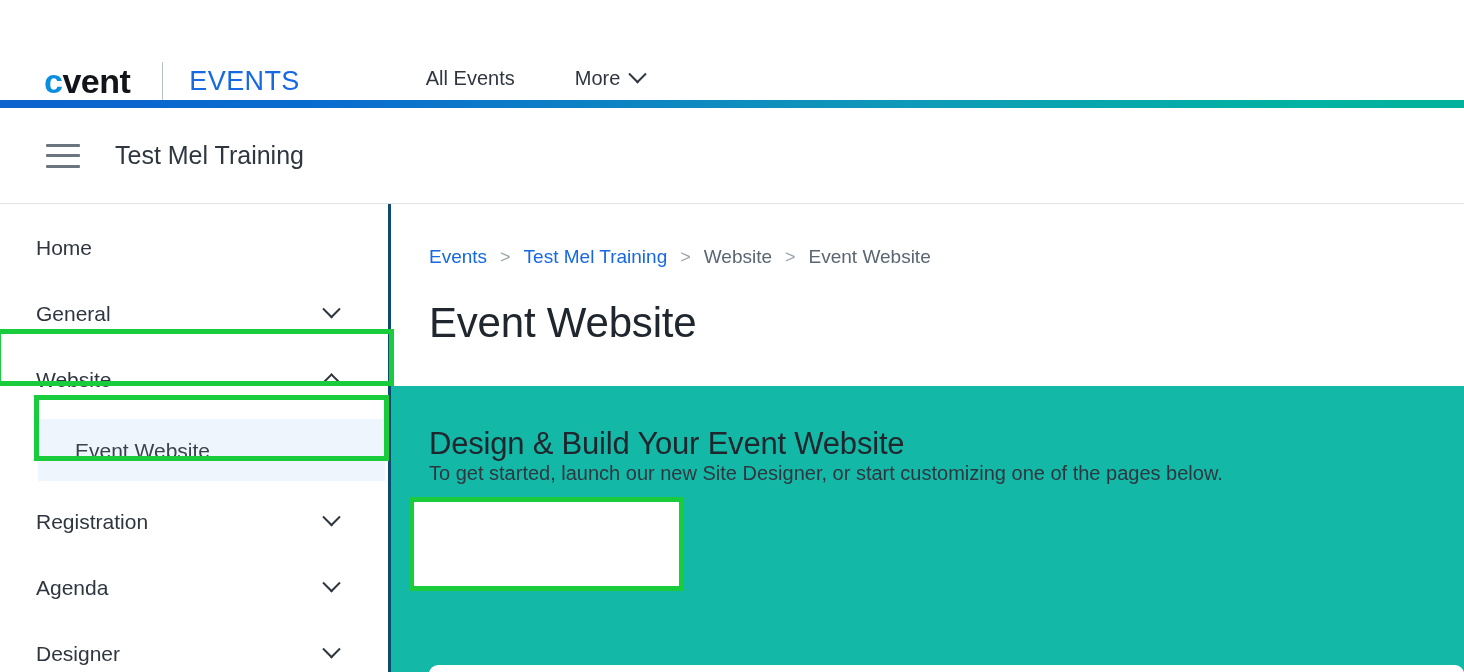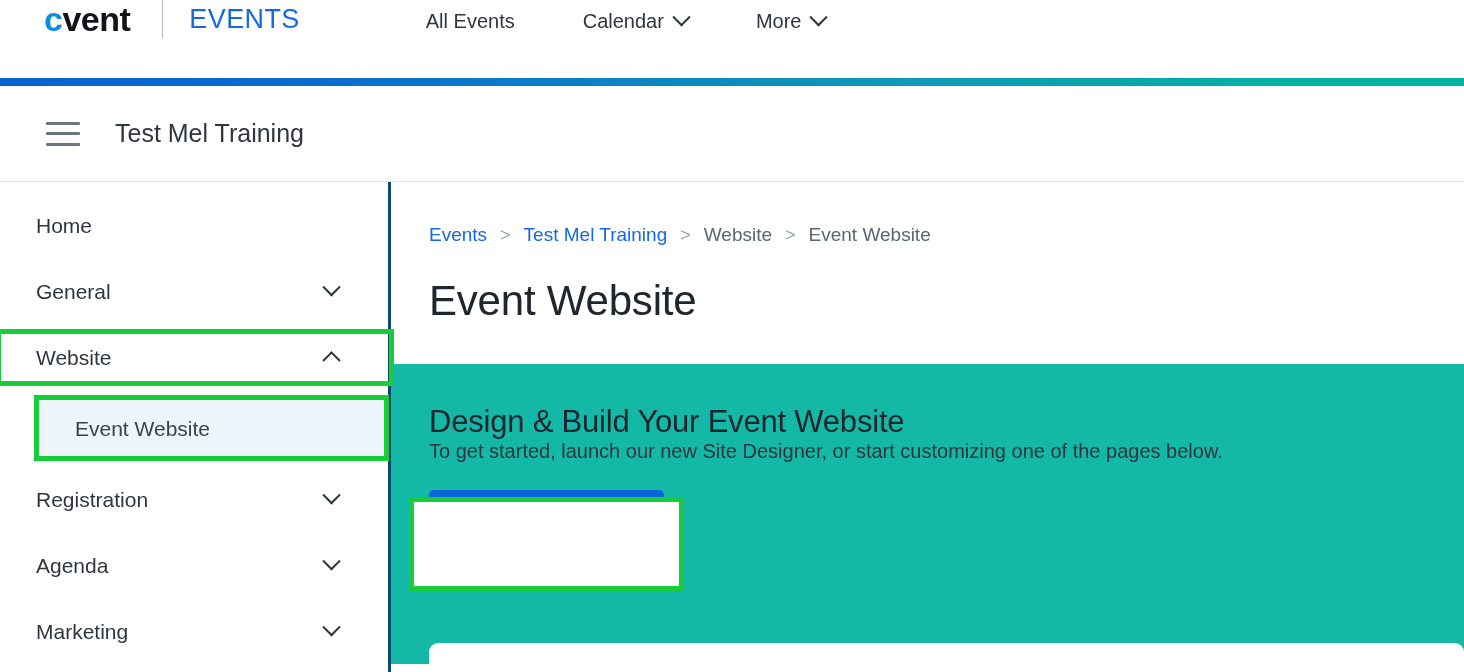--- a/index.html
+++ b/index.html
@@ -6,24 +6,24 @@
   html, body {
     width: 1464px; height: 672px;
     background: #ffffff;
     font-family: "Liberation Sans", "DejaVu Sans", sans-serif;
     overflow: hidden;
   }
 
   
   .global-header {
     position: relative;
-    height: 78px;
-    background: #ffffff;
-    display: flex;
-    align-items: flex-start;
+    height: 100px;
+    background: #ffffff;
+    display: flex;
+    align-items: flex-end;
   }
   .brand {
     display: flex;
     align-items: center;
     margin-left: 44px;
   }
   .logo-text {
     font-size: 34px;
     font-weight: 700;
     letter-spacing: -0.5px;
@@ -40,21 +40,21 @@
   .brand-app {
     font-size: 27px;
     color: #1668e3;
     letter-spacing: 0.4px;
     font-weight: 400;
   }
   .global-nav {
     display: flex;
     align-items: center;
     margin-left: 96px;
-    gap: 8px;
+    gap: 0px;
   }
   .nav-item {
     display: flex;
     align-items: center;
     gap: 11px;
     font-size: 20px;
     color: #2f3640;
     padding: 10px 30px;
     cursor: pointer;
     white-space: nowrap;
@@ -236,24 +236,20 @@
     <div class="logo-text"><span class="logo-c">c</span><span>vent</span></div>
     <div class="brand-divider"></div>
     <div class="brand-app">EVENTS</div>
   </div>
 
   <div class="global-nav">
     <div class="nav-item">
       <span>All Events</span>
     </div>
     <div class="nav-item">
-      <span>Calendar</span>
-      <i class="chev"></i>
-    </div>
-    <div class="nav-item">
       <span>More</span>
       <i class="chev"></i>
     </div>
   </div>
 </div>
 
 <div class="accent-bar"></div>
 
 <div class="event-header">
   <div class="hamburger">
@@ -283,21 +279,21 @@
     </div>
     <div class="side-item gap">
       <span class="label">Registration</span>
       <i class="chev"></i>
     </div>
     <div class="side-item gap">
       <span class="label">Agenda</span>
       <i class="chev"></i>
     </div>
     <div class="side-item gap">
-      <span class="label">Marketing</span>
+      <span class="label">Designer</span>
       <i class="chev"></i>
     </div>
   </div>
 
   <div class="main">
     <div class="breadcrumb">
       <a>Events</a>
       <span class="sep">&gt;</span>
       <a>Test Mel Training</a>
       <span class="sep">&gt;</span>

